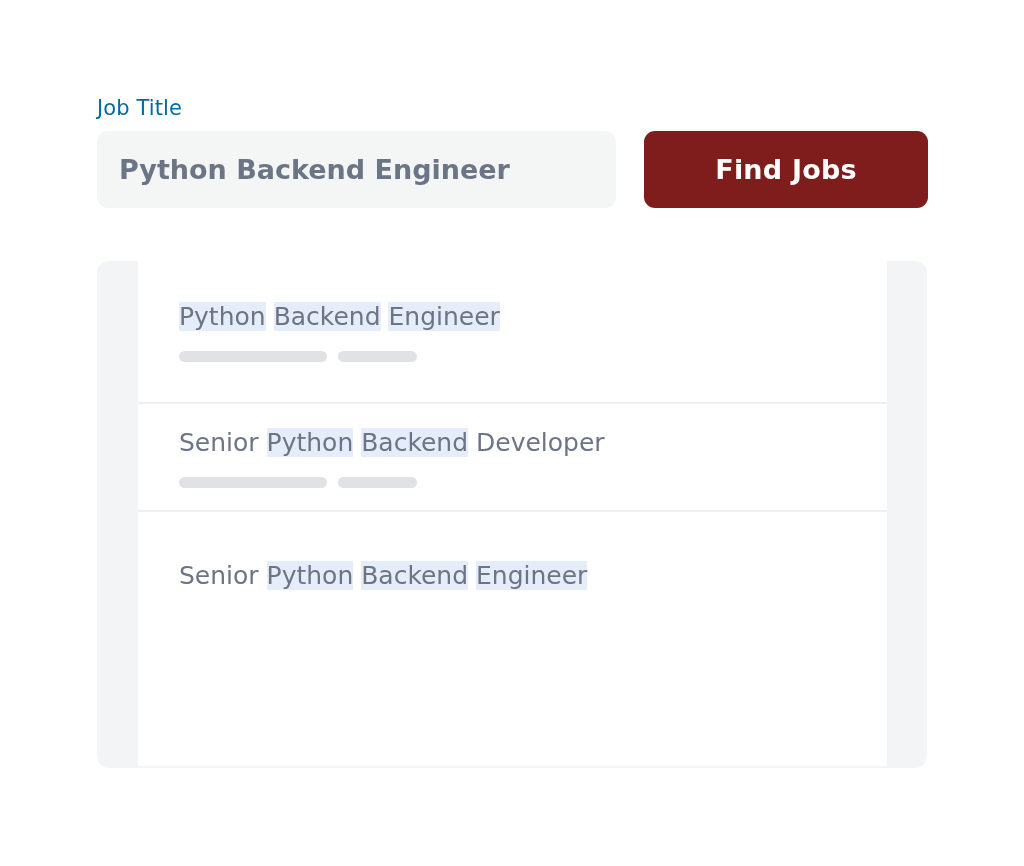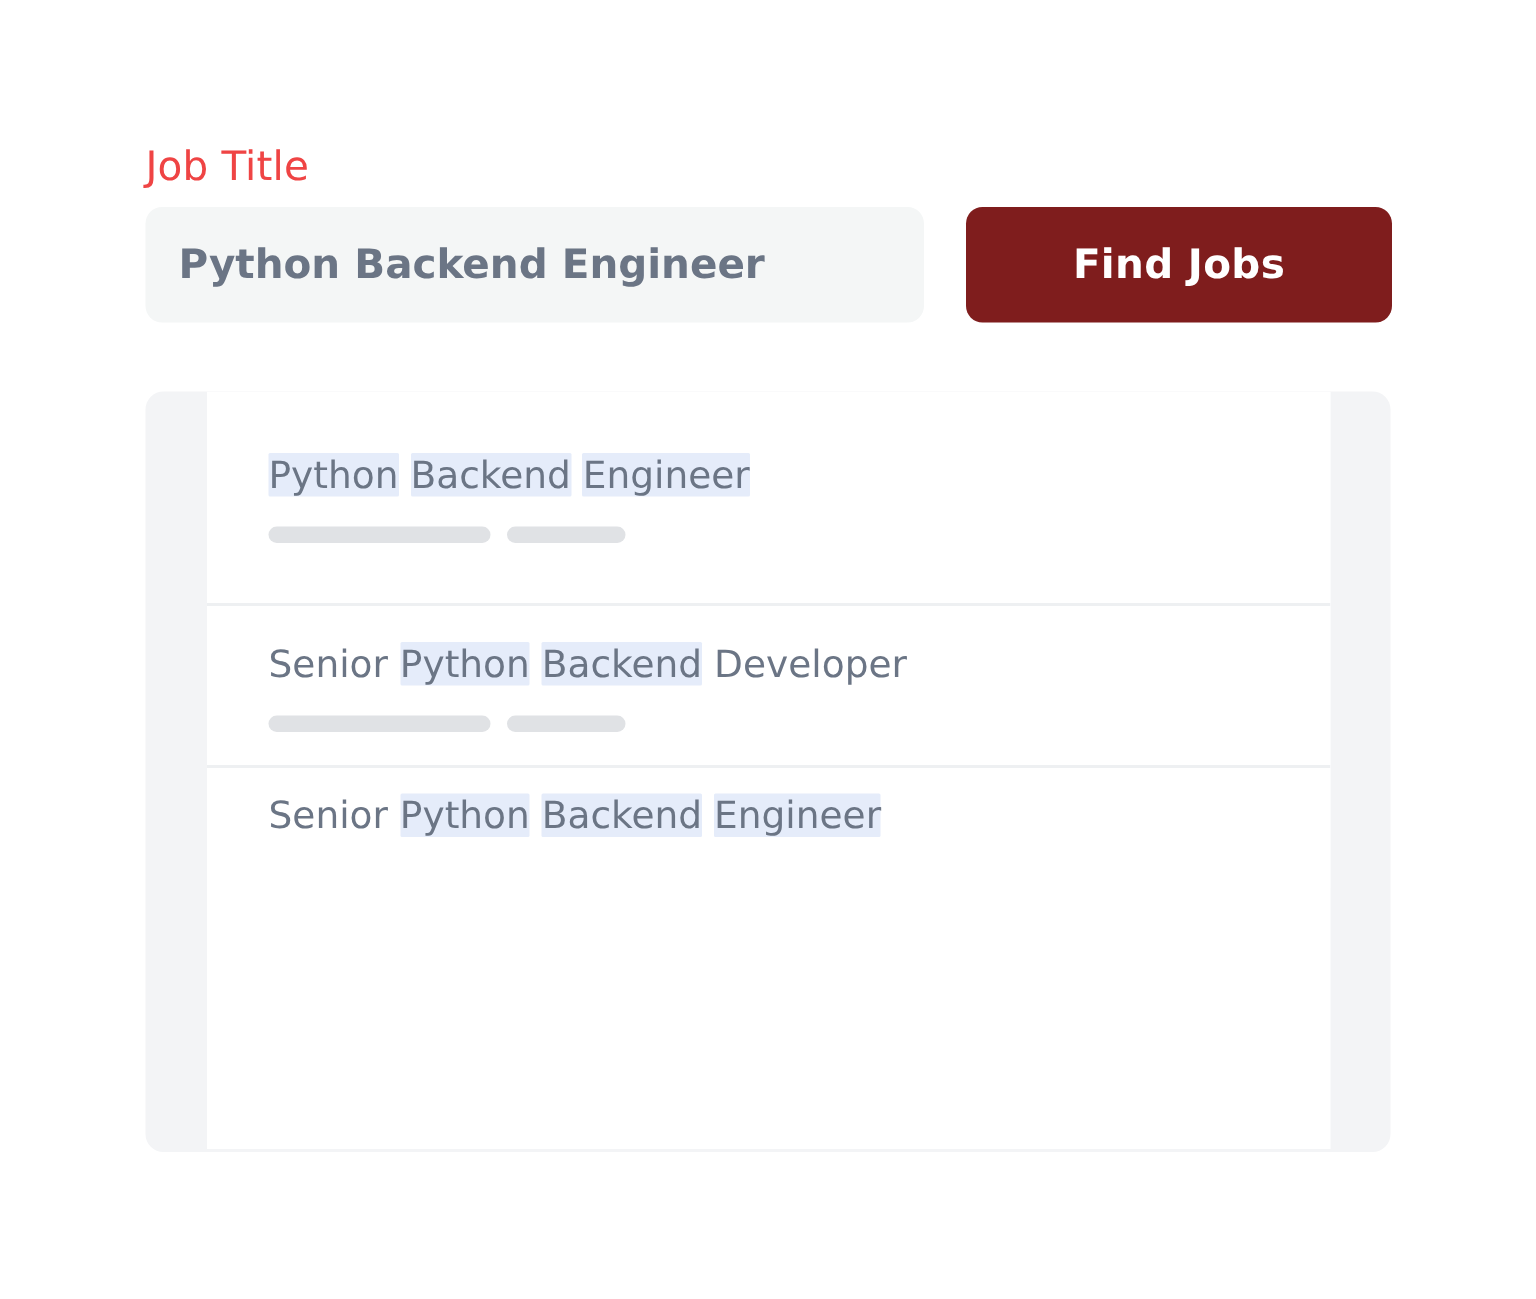--- a/index.html
+++ b/index.html
@@ -17,22 +17,22 @@
 
   
   #search-form {
     position: absolute;
     left: 97px;
     top: 96px;
     width: 840px;
   }
 
   #job-title-label {
-    font-size: 27px;
-    color: #ef4444;
+    font-size: 21px;
+    color: #0369a1;
     letter-spacing: 0.1px;
     line-height: 1.2;
     margin-bottom: 10px;
     font-weight: 400;
   }
 
   #search-row {
     display: flex;
     align-items: flex-start;
     gap: 28px;
@@ -132,22 +132,22 @@
   }
   .skeleton-bar {
     height: 11px;
     border-radius: 6px;
     background: #e0e2e5;
   }
   .skeleton-bar.wide { width: 148px; }
   .skeleton-bar.narrow { width: 79px; }
   .result-row.clipped {
     height: 80px;
-    justify-content: flex-start;
-    padding-top: 16px;
+    justify-content: flex-end;
+    padding-top: 28px;
     border-bottom: none;
   }
   .result-row.clipped .result-title { margin-bottom: 0; }
 </style>
 </head>
 <body>
 
 <div id="search-form">
   <div id="job-title-label">Job Title</div>
   <div id="search-row">

